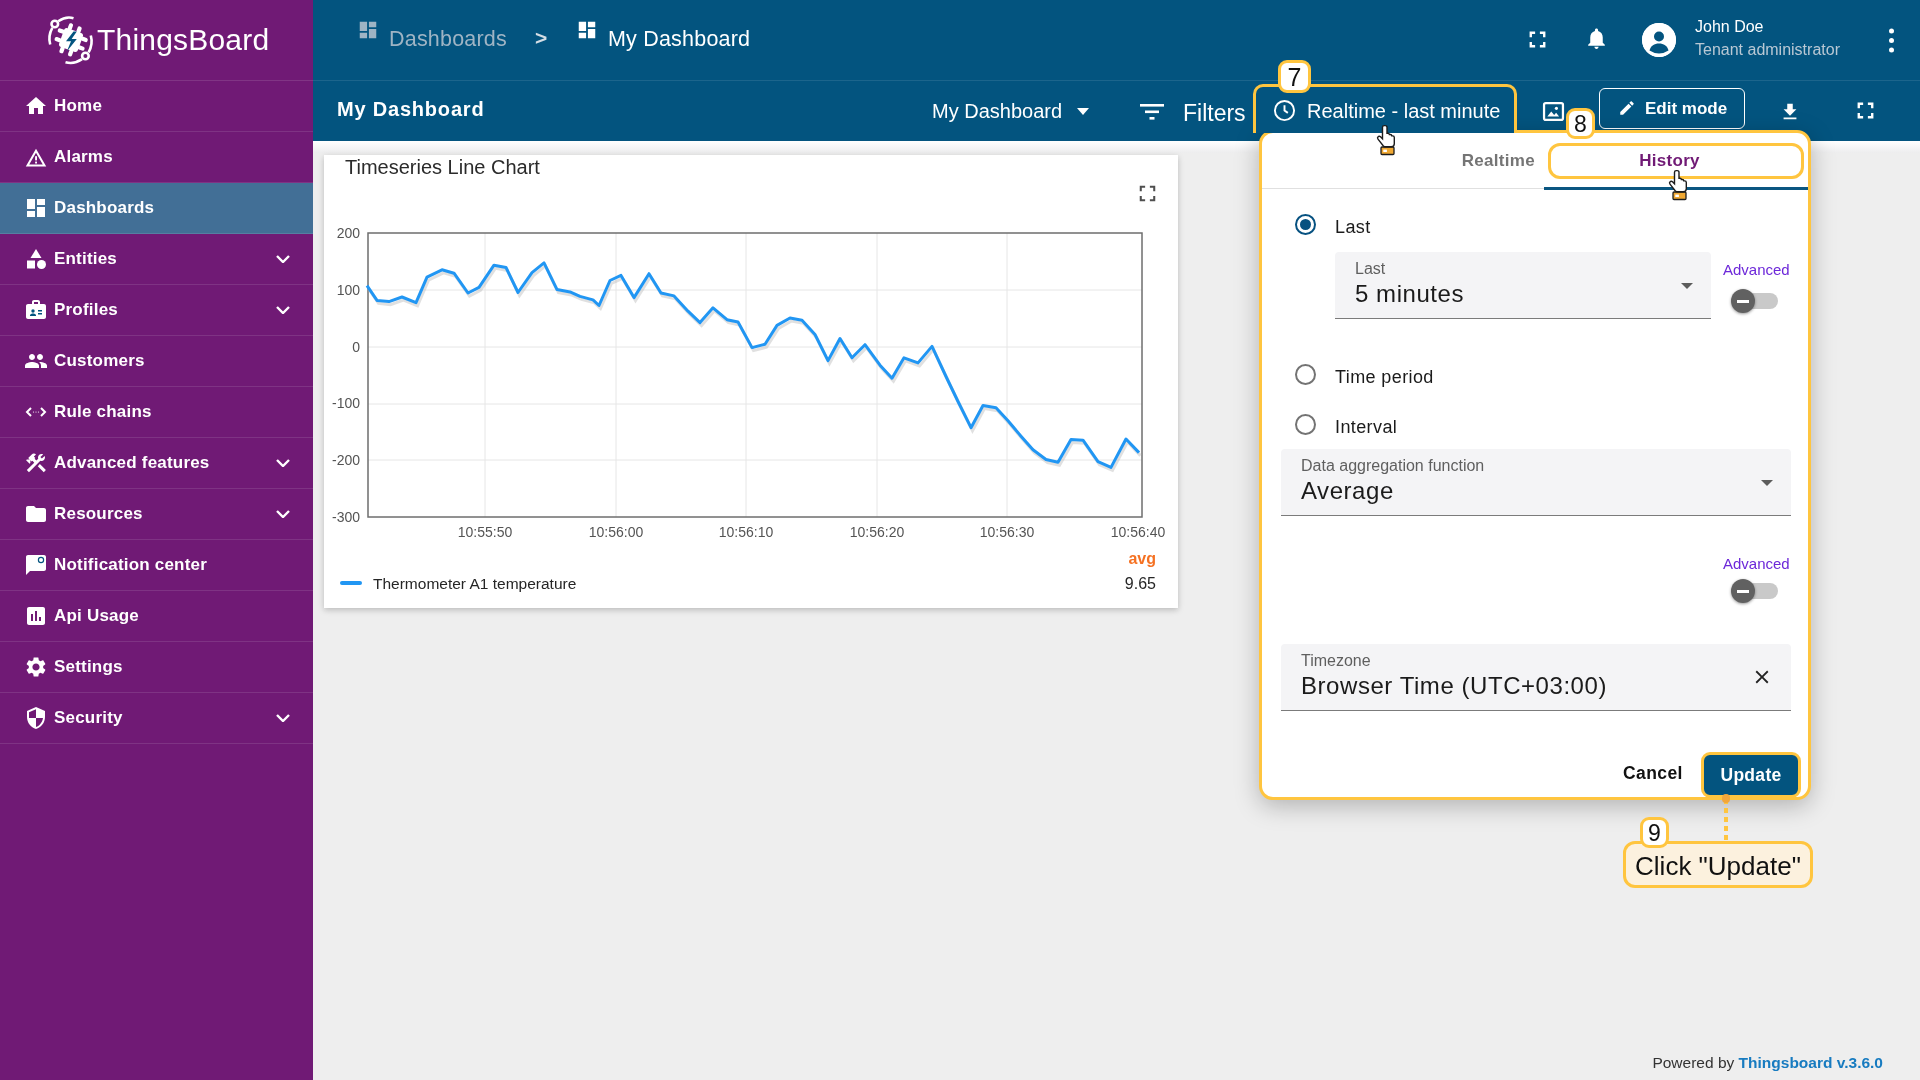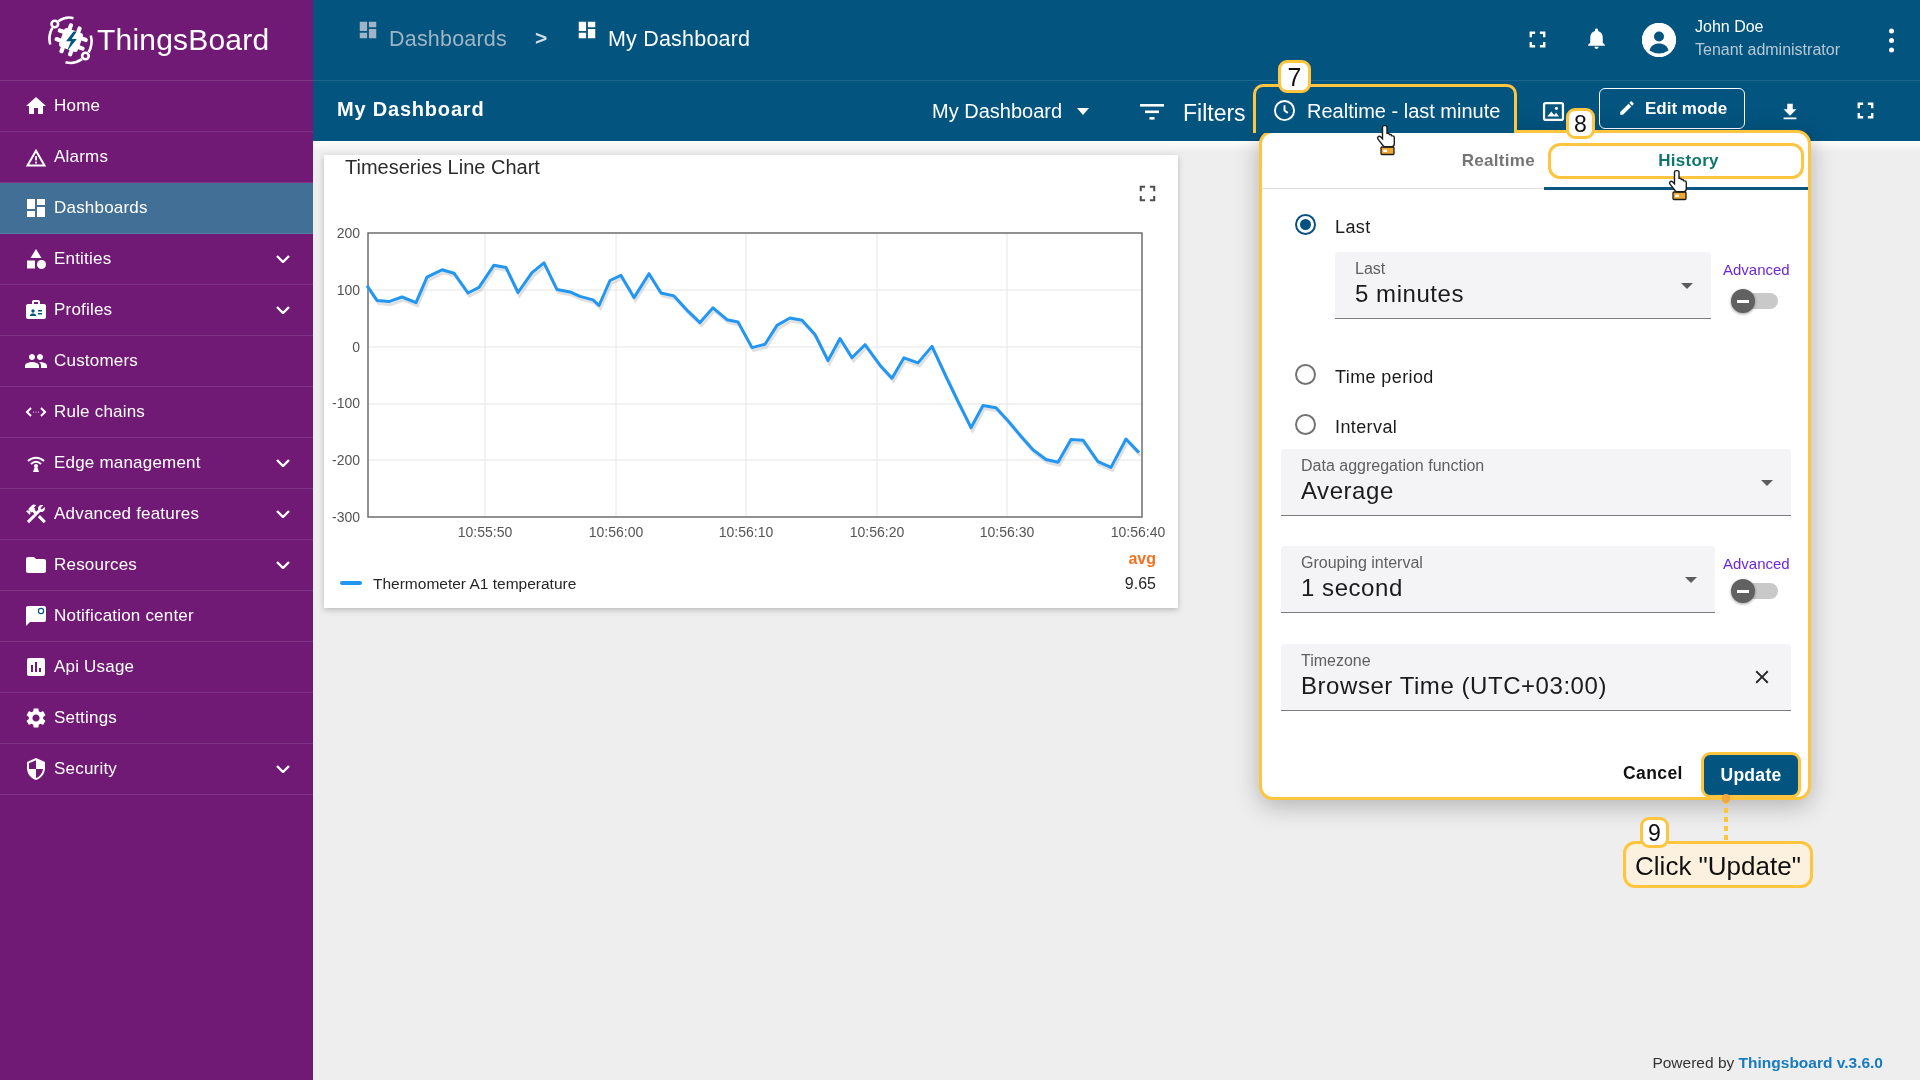--- a/index.html
+++ b/index.html
@@ -5,21 +5,21 @@
 * { margin:0; padding:0; box-sizing:border-box; }
 html,body { width:1920px; height:1080px; overflow:hidden; font-family:"Liberation Sans", sans-serif; }
 body { position:relative; background:#eeeeee; }
 .abs { position:absolute; }
 
 #sidebar { left:0; top:0; width:313px; height:1080px; background:#701a75; }
 #logo { height:81px; border-bottom:1px solid rgba(255,255,255,0.12); position:relative; }
 #logo .lt { position:absolute; left:97px; top:23px; font-size:30px; color:#fff; font-weight:400; letter-spacing:0.2px; }
 .mi { position:relative; height:51px; border-bottom:1px solid rgba(255,255,255,0.11); color:#fff; }
 .mi .ic { position:absolute; left:24px; top:13px; width:24px; height:24px; }
-.mi .lb { position:absolute; left:54px; top:50%; transform:translateY(-50%); font-size:17px; font-weight:400; letter-spacing:0.2px; }
+.mi .lb { position:absolute; left:54px; top:50%; transform:translateY(-50%); font-size:17px; font-weight:700; letter-spacing:0.2px; }
 .mi .ch { position:absolute; right:23px; top:50%; transform:translateY(-50%); width:14px; height:8px; }
 .mi.sel { background:#426f96; }
 
 #topbar { left:313px; top:0; width:1607px; height:81px; background:#03547f; border-bottom:1px solid rgba(255,255,255,0.10); color:#fff; }
 #toolbar { left:313px; top:81px; width:1607px; height:60px; background:#03547f; color:#fff; }
 
 #card { left:324px; top:155px; width:854px; height:453px; background:#fff; box-shadow:0 2px 6px rgba(0,0,0,0.22); }
 #cardtitle { position:absolute; left:21px; top:1px; font-size:20px; color:#2b2b2b; }
 #footer { left:313px; top:1054px; width:1607px; height:26px; font-size:15.5px; color:#333; text-align:right; padding-right:37px; }
 #footer b { color:#177bc0; }
@@ -123,35 +123,20 @@
       <div class="lb">Customers</div>
     </div>
   <div class="mi">
       <svg class="ic" viewBox="0 0 24 24" fill="none" stroke="#fff" stroke-width="2">
         <path d="M7 8l-4 4 4 4M17 8l4 4-4 4"></path>
         <circle cx="9.5" cy="12" r="0.6" fill="#fff" stroke="none"></circle>
         <circle cx="12" cy="12" r="0.6" fill="#fff" stroke="none"></circle>
         <circle cx="14.5" cy="12" r="0.6" fill="#fff" stroke="none"></circle>
       </svg>
       <div class="lb">Rule chains</div>
-    </div>
-  <div class="mi">
-      <svg class="ic" viewBox="0 0 24 24" fill="#fff">
-        <path d="M12 4C7.31 4 3.07 5.9 0 8.98L12 21 24 8.98C20.93 5.9 16.69 4 12 4z" transform="scale(0.9) translate(1.3,0)" opacity="0"></path>
-        <g fill="none" stroke="#fff" stroke-width="2">
-          <path d="M4 10c4.5-4.5 11.5-4.5 16 0"></path>
-          <path d="M7 13c3-3 7-3 10 0"></path>
-        </g>
-        <circle cx="12" cy="15" r="2" fill="#fff"></circle>
-        <path d="M10.5 16.5h3L15 21H9z" fill="#fff"></path>
-      </svg>
-      <div class="lb">Edge management</div>
-      <svg class="ch" viewBox="0 0 14 8">
-        <path d="M1 1l6 6 6-6" fill="none" stroke="#fff" stroke-width="2.4"></path>
-      </svg>
     </div>
   <div class="mi">
       <svg class="ic" viewBox="0 0 24 24" fill="#fff">
         <path d="M13.78 15.17l2.12-2.12 6 6-2.12 2.12zM17.5 10c1.93 0 3.5-1.57 3.5-3.5 0-.58-.16-1.12-.41-1.6l-2.7 2.7-1.49-1.49 2.7-2.7c-.48-.25-1.02-.41-1.6-.41C15.57 3 14 4.57 14 6.5c0 .41.08.8.21 1.16l-1.85 1.85-1.78-1.78.71-.71-1.41-1.41L12 3.49c-1.17-1.17-3.07-1.17-4.24 0L4.22 7.03l1.41 1.41H2.81l-.71.71 3.54 3.54.71-.71V9.15l1.41 1.41.71-.71 1.78 1.78-7.41 7.41 2.12 2.12L16.34 9.79c.36.13.75.21 1.16.21z"></path>
       </svg>
       <div class="lb">Advanced features</div>
       <svg class="ch" viewBox="0 0 14 8">
         <path d="M1 1l6 6 6-6" fill="none" stroke="#fff" stroke-width="2.4"></path>
       </svg>
     </div>
@@ -311,21 +296,21 @@
     <text x="832" y="409" font-size="16" font-weight="bold" fill="#f57122" text-anchor="end">avg</text>
     <text x="832" y="434" font-size="16" fill="#262626" text-anchor="end">9.65</text>
   </svg>
 </div>
 
 <div id="footer" class="abs">Powered by <b>Thingsboard v.3.6.0</b></div>
 
 <div id="panel" class="abs">
 
   <div class="abs tabtxt" style="left:0;top:18px;width:273px;text-align:right;color:#757575">Realtime</div>
-  <div class="abs tabtxt" style="left:290px;top:18px;width:273px;text-align:center;color:#0f766e">History</div>
+  <div class="abs tabtxt" style="left:271px;top:18px;width:273px;text-align:center;color:#701a75">History</div>
   <div class="abs" style="left:0;top:55px;width:546px;height:1px;background:#e0e0e0"></div>
   <div class="abs" style="left:282px;top:54px;width:264px;height:3px;background:#0a5681"></div>
 
   <div class="abs" style="left:286px;top:10px;width:256px;height:36px;border:3px solid #ffc53f;border-radius:12px"></div>
 
   <div class="radio on" style="left:33px;top:81px"></div>
   <div class="rlab" style="left:73px;top:84px">Last</div>
 
   <div class="fld" style="left:73px;top:119px;width:376px;height:67px">
     <div class="flab">Last</div>
@@ -343,25 +328,20 @@
 
   <div class="radio off" style="left:33px;top:281px"></div>
   <div class="rlab" style="left:73px;top:284px">Interval</div>
 
   <div class="fld" style="left:19px;top:316px;width:510px;height:67px">
     <div class="flab">Data aggregation function</div>
     <div class="fval">Average</div>
     <div class="farr"></div>
   </div>
 
-  <div class="fld" style="left:19px;top:413px;width:434px;height:67px">
-    <div class="flab">Grouping interval</div>
-    <div class="fval">1 second</div>
-    <div class="farr"></div>
-  </div>
   <div class="advlab" style="left:461px;top:422px">Advanced</div>
   <div class="toggle" style="left:469px;top:445px">
       <div class="track"></div>
       <div class="thumb"></div>
     </div>
 
   <div class="fld" style="left:19px;top:511px;width:510px;height:67px">
     <div class="flab">Timezone</div>
     <div class="fval">Browser Time (UTC+03:00)</div>
     <svg class="abs" style="right:18px;top:22px" width="22" height="22" viewBox="0 0 24 24" fill="#222">

